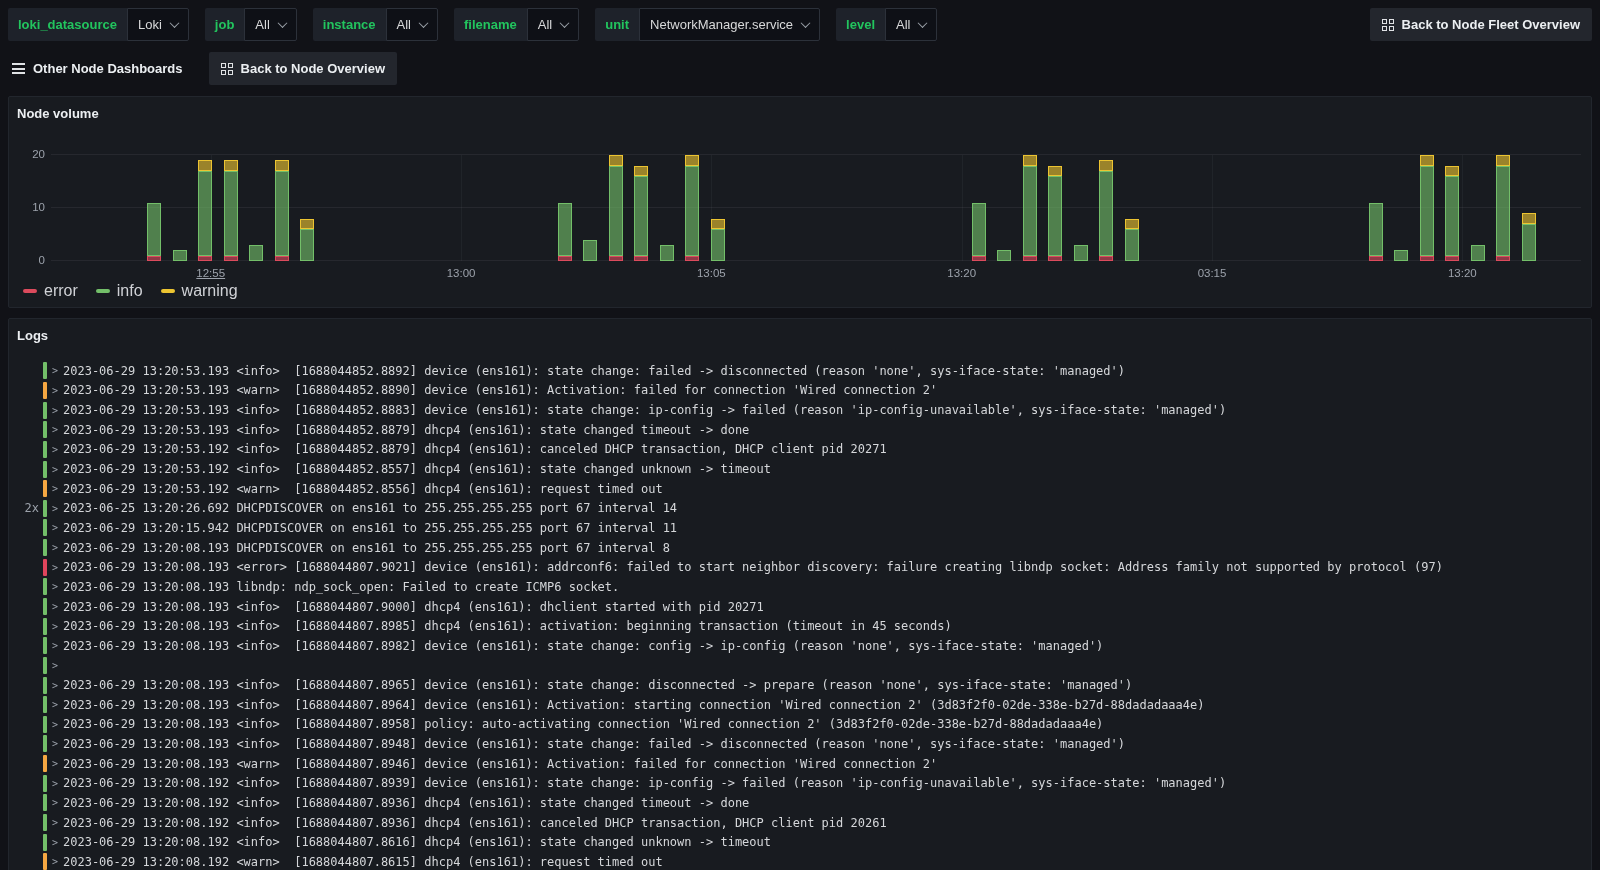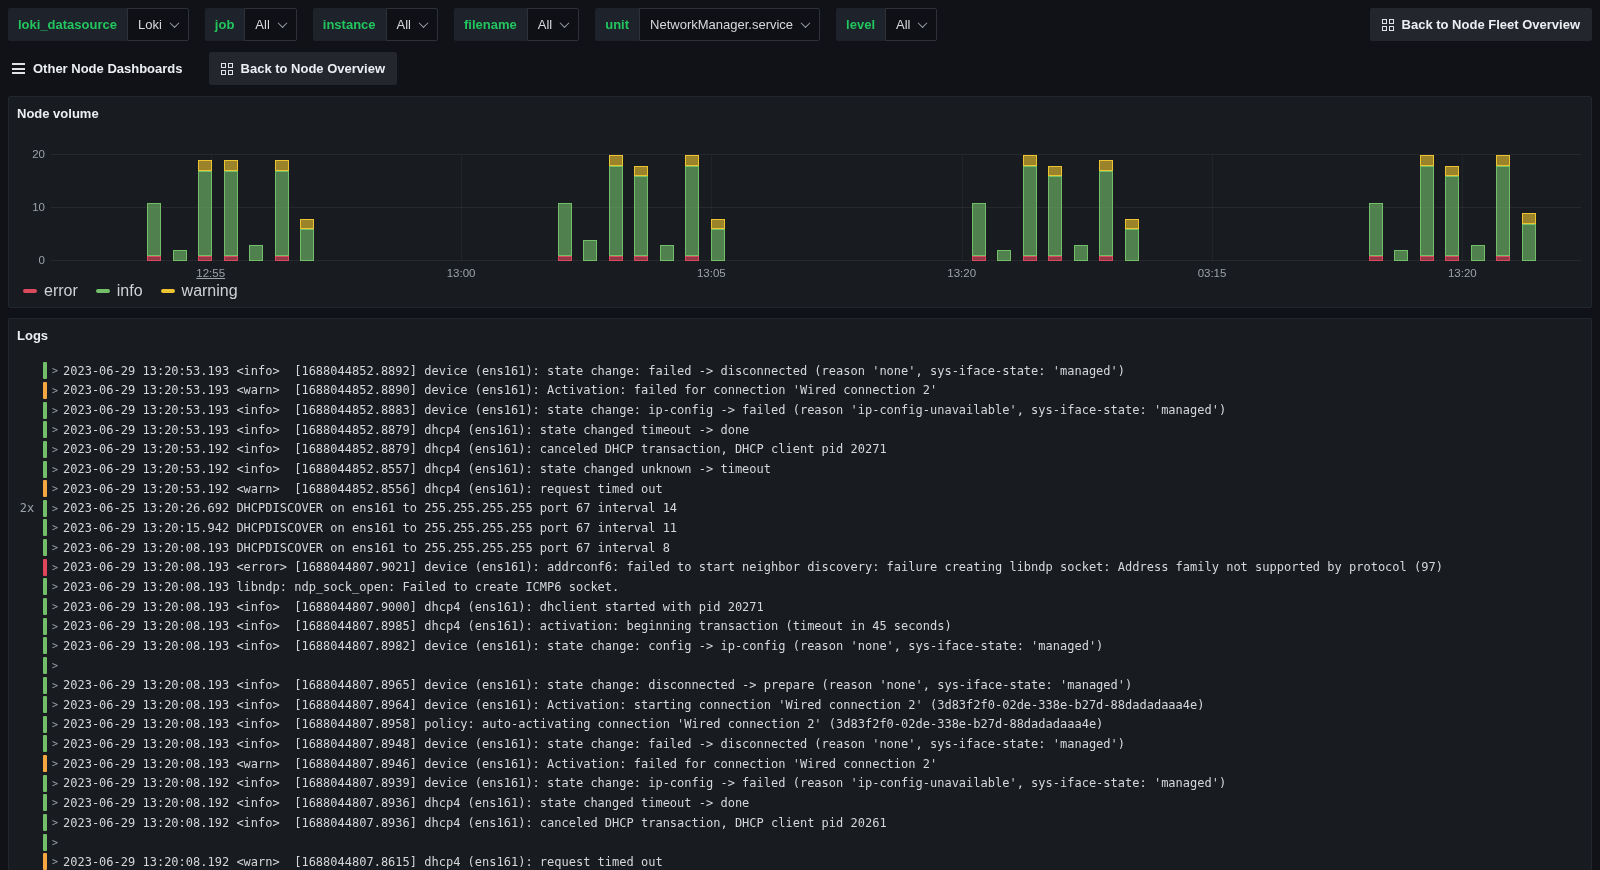--- a/index.html
+++ b/index.html
@@ -54,21 +54,21 @@
   .y-label { position:absolute; width:30px; text-align:right; font-size:11.5px; color:#9ca2ab; left:6px; }
   .x-label { position:absolute; top:112px; width:44px; margin-left:-22px; text-align:center; font-size:11.5px; color:#9ca2ab; }
   .bar { position:absolute; bottom:0; width:14px; margin-left:-7px; display:flex; flex-direction:column-reverse; }
   .seg { width:100%; border-style:solid; border-width:1px; }
   .legend { position:absolute; left:14px; bottom:7px; display:flex; gap:18px; align-items:center; }
   .legend-item { display:flex; align-items:center; gap:7px; font-size:16px; color:#d0d2d6; cursor:pointer; }
   .swatch { width:14px; height:4px; border-radius:2px; }
   
   .log-rows { margin-top:18px; }
   .log-row { height:19.65px; display:flex; align-items:center; }
-  .log-count { width:30px; text-align:center; padding-left:6px; font-family:"DejaVu Sans Mono", monospace; font-size:12px; color:#9ca2ab; flex:none; }
+  .log-count { width:30px; text-align:right; padding-left:6px; font-family:"DejaVu Sans Mono", monospace; font-size:12px; color:#9ca2ab; flex:none; }
   .log-border { width:4px; height:17px; border-radius:1px; margin-left:4px; flex:none; }
   .log-chevron { font-family:"DejaVu Sans Mono", monospace; font-size:10px; color:#9ca2ab; width:16px; text-align:center; flex:none; }
   .log-text { font-family:"DejaVu Sans Mono", monospace; font-size:12px; color:#d5d7da; white-space:pre; }
 </style>
 </head>
 <body>
 
 <div class="varbar">
 
   <div class="var-control">
@@ -442,20 +442,21 @@
       <div class="log-row">
         <span class="log-count"></span>
         <span class="log-border" style="background: rgb(115, 191, 105);"></span>
         <span class="log-chevron">&gt;</span>
         <span class="log-text">2023-06-29 13:20:08.192 &lt;info&gt;  [1688044807.8936] dhcp4 (ens161): canceled DHCP transaction, DHCP client pid 20261</span>
       </div>
       <div class="log-row">
         <span class="log-count"></span>
         <span class="log-border" style="background: rgb(115, 191, 105);"></span>
         <span class="log-chevron">&gt;</span>
+        <span class="log-text">2023-06-29 13:20:08.192 &lt;info&gt;  [1688044807.8616] dhcp4 (ens161): state changed unknown -&gt; timeout</span>
       </div>
       <div class="log-row">
         <span class="log-count"></span>
         <span class="log-border" style="background: rgb(245, 167, 66);"></span>
         <span class="log-chevron">&gt;</span>
         <span class="log-text">2023-06-29 13:20:08.192 &lt;warn&gt;  [1688044807.8615] dhcp4 (ens161): request timed out</span>
       </div>
     </div>
 </div>
 

